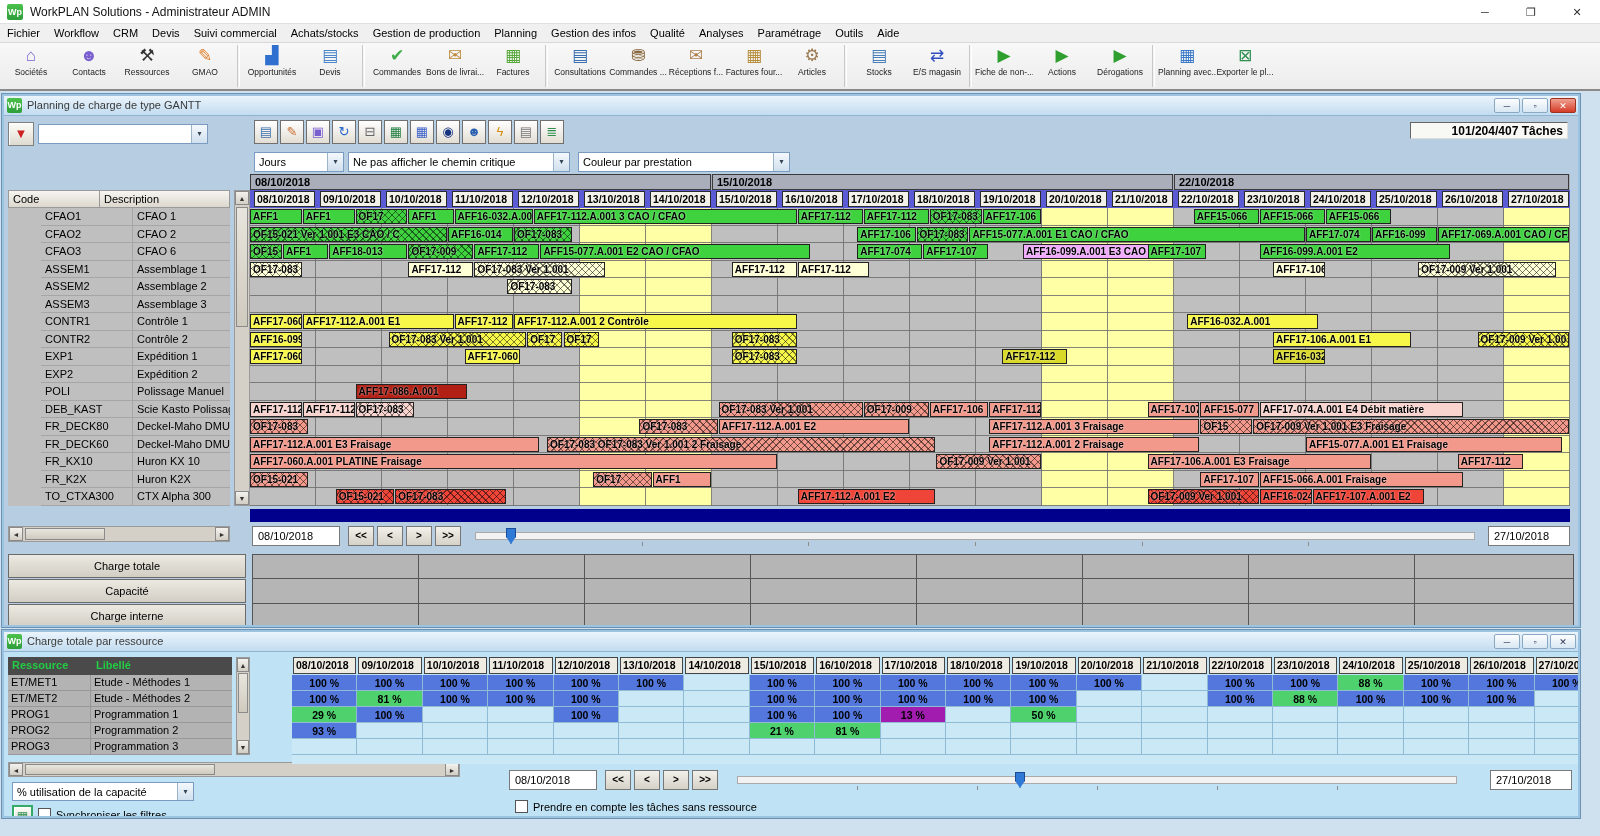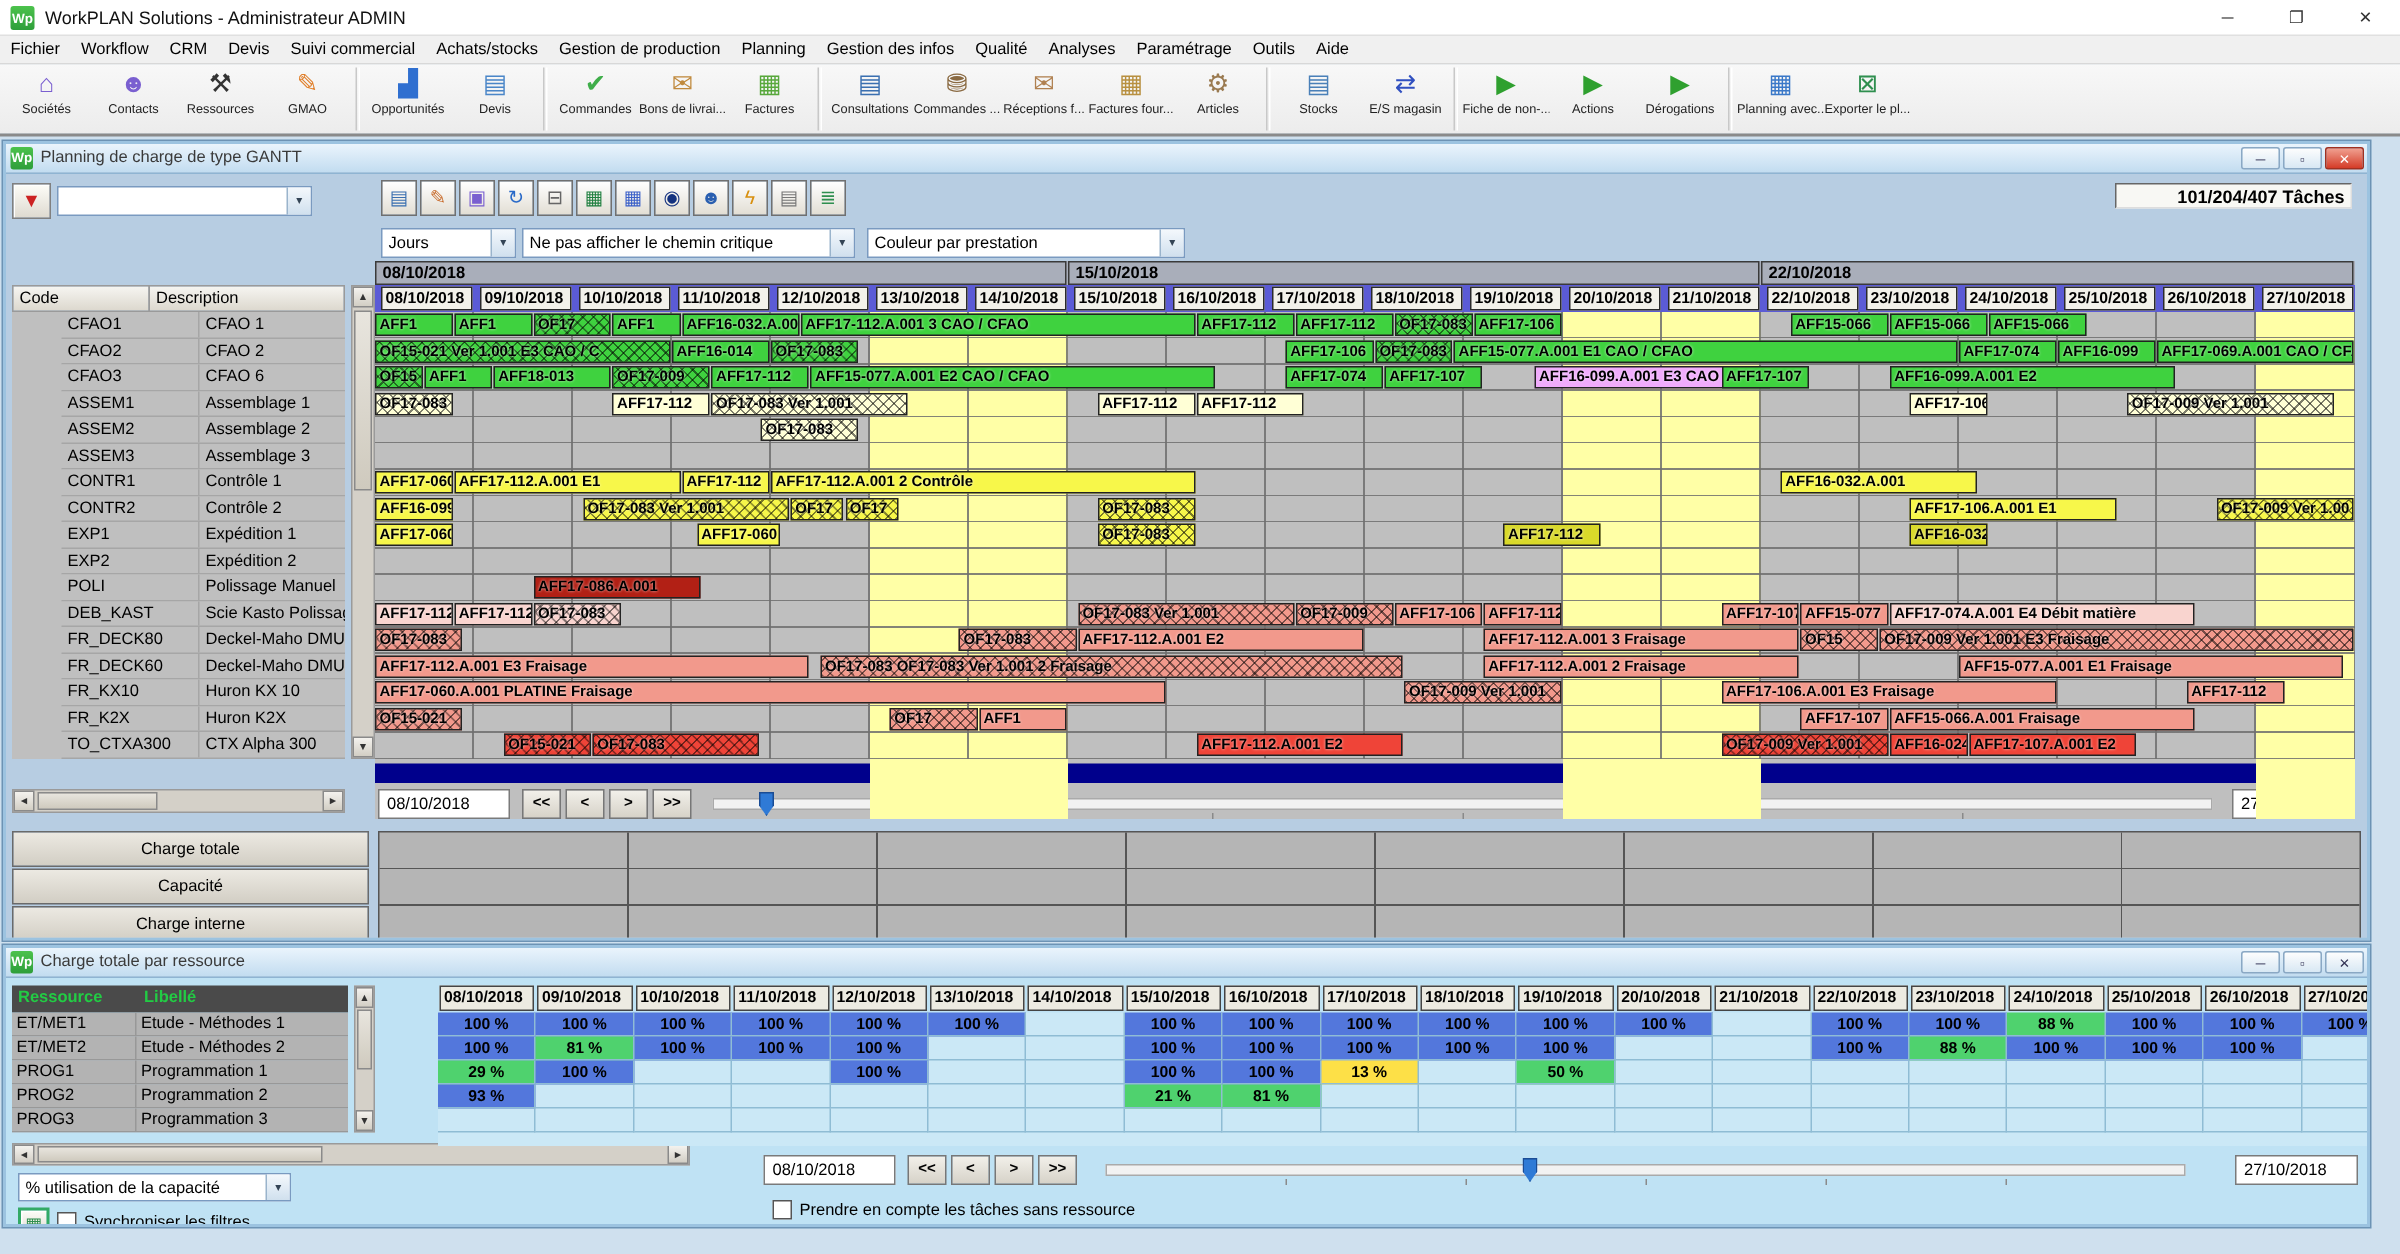--- a/index.html
+++ b/index.html
@@ -61,21 +61,21 @@
   .sb-thumb { position:absolute; background:linear-gradient(#e8e5de,#cfcabe); border:1px solid #8a8a8a; }
   #charge-btns { position:absolute; left:0; top:438px; width:238px; }
   .charge-btn { position:relative; width:238px; height:24px; margin-bottom:1px; background:linear-gradient(#ece9e2,#d2cec4); border:1px solid #6a6a6a; text-align:center; padding-top:5px; font-size:11px; }
 
   
   #g-right { position:absolute; left:246px; top:0; width:1326px; height:100%; }
   #g-weeks { position:absolute; left:0; top:58px; width:1320px; height:16px; background:#a9aeba; }
   .week-cell { position:absolute; top:0; height:16px; background:#a9aeba; border:1px solid #3a3a3a; font-weight:bold; font-size:11px; padding:1px 0 0 4px; white-space:nowrap; overflow:hidden; }
   #g-days { position:absolute; left:0; top:74px; width:1320px; height:18px; background:#5b5bd6; }
   .day-cell { position:absolute; top:1px; height:16px; background:#f2f1ea; border:1px solid #2a2a2a; font-weight:bold; font-size:10.5px; padding:1px 0 0 2px; white-space:nowrap; overflow:hidden; }
-  #g-grid { position:absolute; left:0; top:92px; width:1320px; height:338px; background:#bfbfbf; overflow:hidden; }
+  #g-grid { position:absolute; left:0; top:92px; width:1320px; height:298px; background:#bfbfbf; overflow:hidden; }
   .wk-band { position:absolute; top:0; height:100%; background:#ffffa6; z-index:1; }
   #gridlines { position:absolute; left:0; top:0; width:1320px; height:298px; z-index:2; pointer-events:none;
      background-image:
        repeating-linear-gradient(to right, transparent 0px, transparent 65px, rgba(110,110,110,.85) 65px, rgba(110,110,110,.85) 66px),
        repeating-linear-gradient(to bottom, transparent 0px, transparent 16.53px, rgba(110,110,110,.85) 16.53px, rgba(110,110,110,.85) 17.53px); }
   .bar { position:absolute; height:15px; z-index:3; border:1px solid #222; font-size:10px; font-weight:bold; white-space:nowrap; overflow:hidden; padding:1px 0 0 2px; }
   .bar.hatch { background-image:
        repeating-linear-gradient(45deg, rgba(0,0,0,.5) 0 1px, transparent 1px 5px),
        repeating-linear-gradient(-45deg, rgba(0,0,0,.5) 0 1px, transparent 1px 5px); }
   .bar span { position:relative; z-index:2; text-shadow:0 0 2px rgba(255,255,255,.75); }
@@ -549,21 +549,21 @@
           <div class="lcell" style="left: 1242.6px; top: 16px; width: 65.4px;"></div>
           <div class="lcell" style="left: 0px; top: 32px; width: 65.4px; background-color: rgb(79, 210, 110);">29 %</div>
           <div class="lcell" style="left: 65.4px; top: 32px; width: 65.4px; background-color: rgb(83, 119, 220);">100 %</div>
           <div class="lcell" style="left: 130.8px; top: 32px; width: 65.4px;"></div>
           <div class="lcell" style="left: 196.2px; top: 32px; width: 65.4px;"></div>
           <div class="lcell" style="left: 261.6px; top: 32px; width: 65.4px; background-color: rgb(83, 119, 220);">100 %</div>
           <div class="lcell" style="left: 327px; top: 32px; width: 65.4px;"></div>
           <div class="lcell" style="left: 392.4px; top: 32px; width: 65.4px;"></div>
           <div class="lcell" style="left: 457.8px; top: 32px; width: 65.4px; background-color: rgb(83, 119, 220);">100 %</div>
           <div class="lcell" style="left: 523.2px; top: 32px; width: 65.4px; background-color: rgb(83, 119, 220);">100 %</div>
-          <div class="lcell" style="left: 588.6px; top: 32px; width: 65.4px; background-color: #fde047;">13 %</div>
+          <div class="lcell" style="left: 588.6px; top: 32px; width: 65.4px; background-color: #a21caf;">13 %</div>
           <div class="lcell" style="left: 654px; top: 32px; width: 65.4px;"></div>
           <div class="lcell" style="left: 719.4px; top: 32px; width: 65.4px; background-color: rgb(79, 210, 110);">50 %</div>
           <div class="lcell" style="left: 784.8px; top: 32px; width: 65.4px;"></div>
           <div class="lcell" style="left: 850.2px; top: 32px; width: 65.4px;"></div>
           <div class="lcell" style="left: 915.6px; top: 32px; width: 65.4px;"></div>
           <div class="lcell" style="left: 981px; top: 32px; width: 65.4px;"></div>
           <div class="lcell" style="left: 1046.4px; top: 32px; width: 65.4px;"></div>
           <div class="lcell" style="left: 1111.8px; top: 32px; width: 65.4px;"></div>
           <div class="lcell" style="left: 1177.2px; top: 32px; width: 65.4px;"></div>
           <div class="lcell" style="left: 1242.6px; top: 32px; width: 65.4px;"></div>

